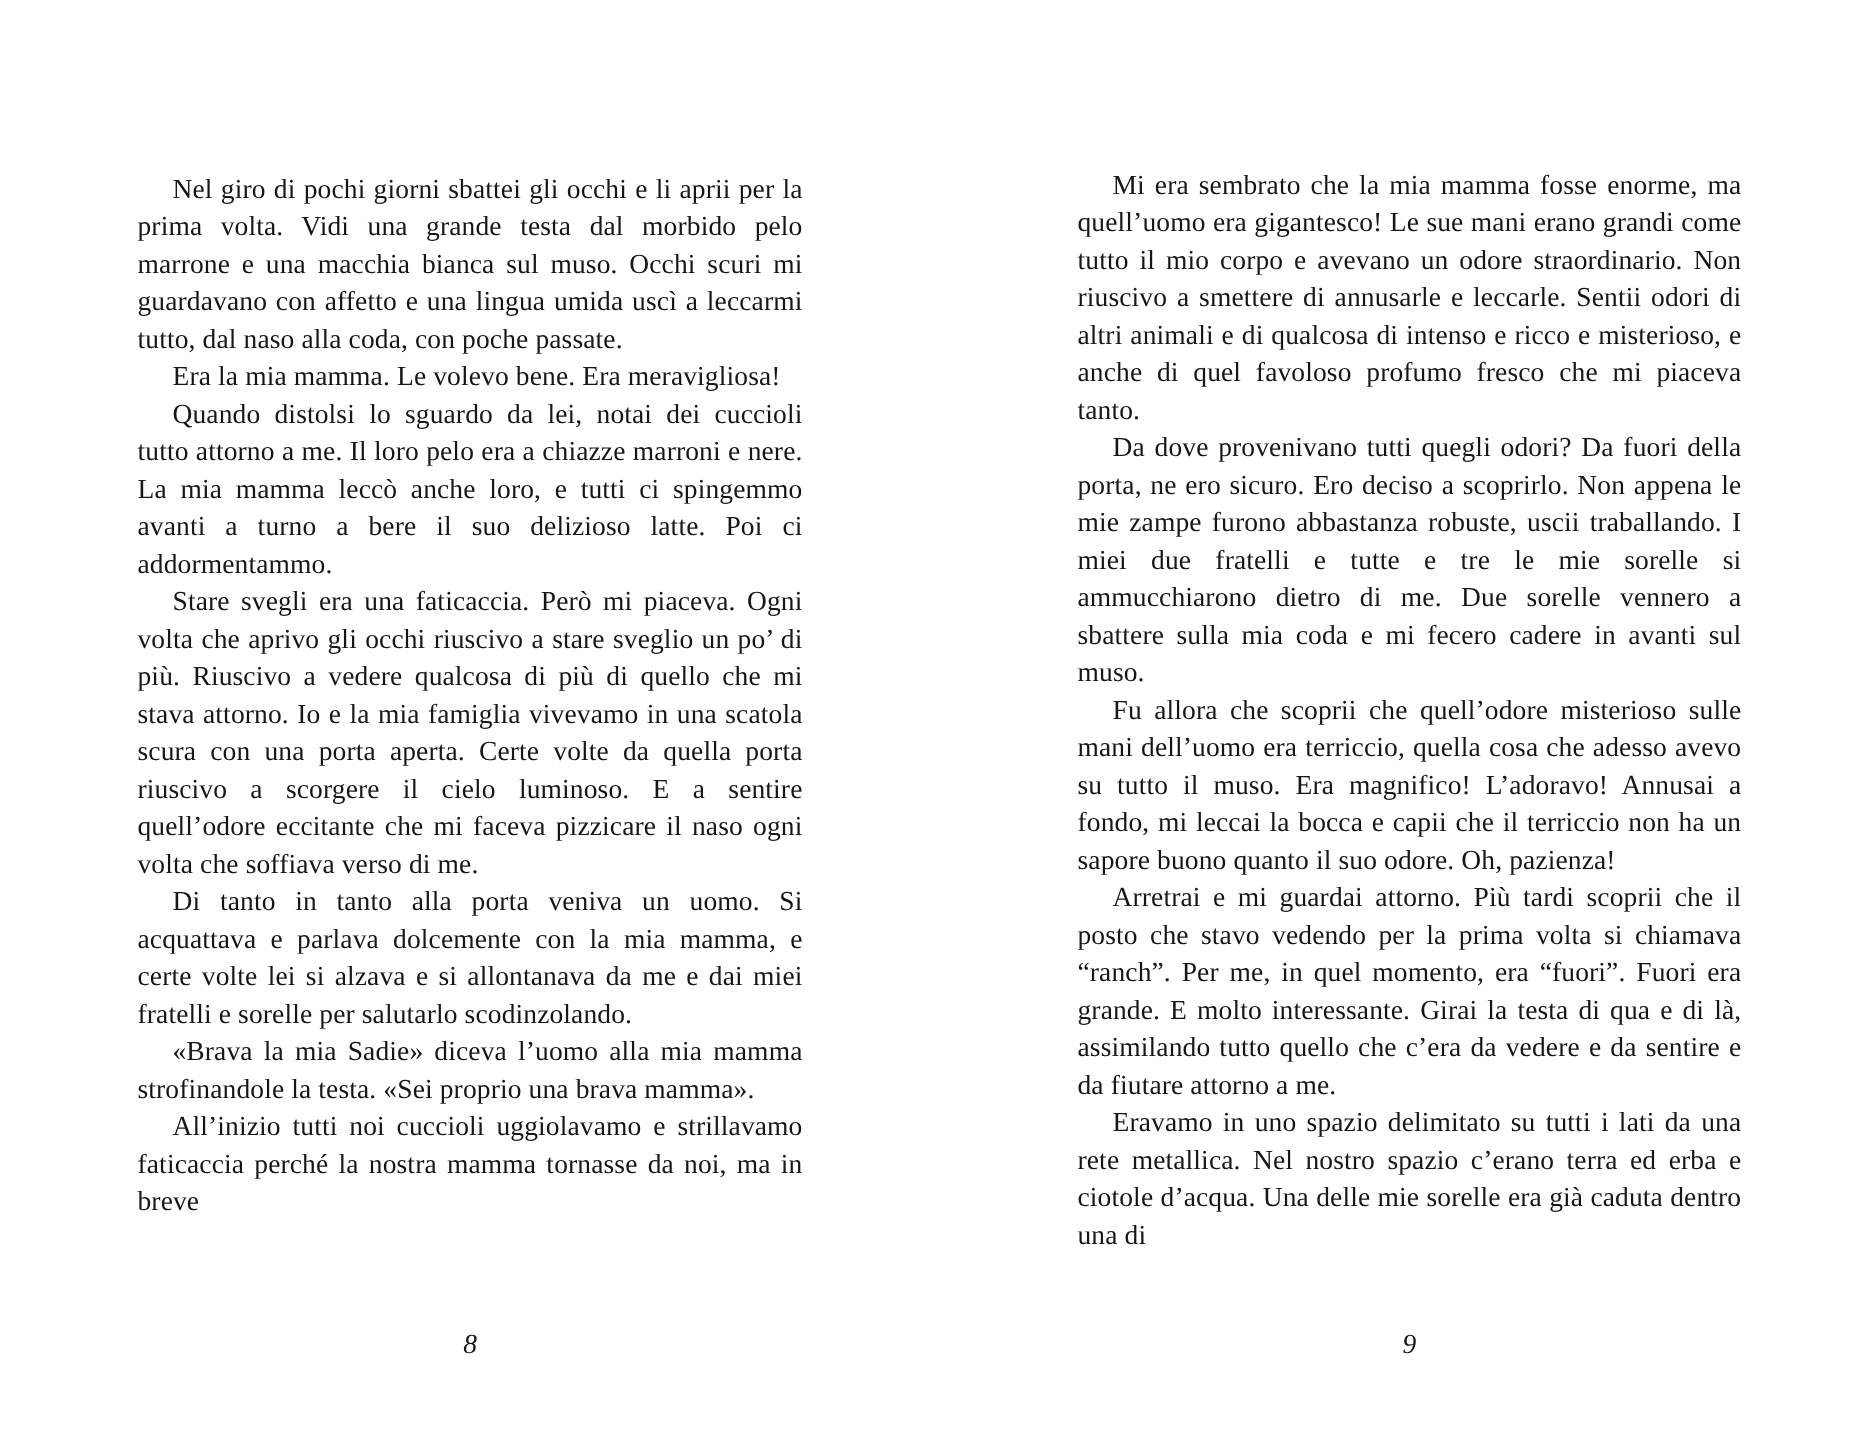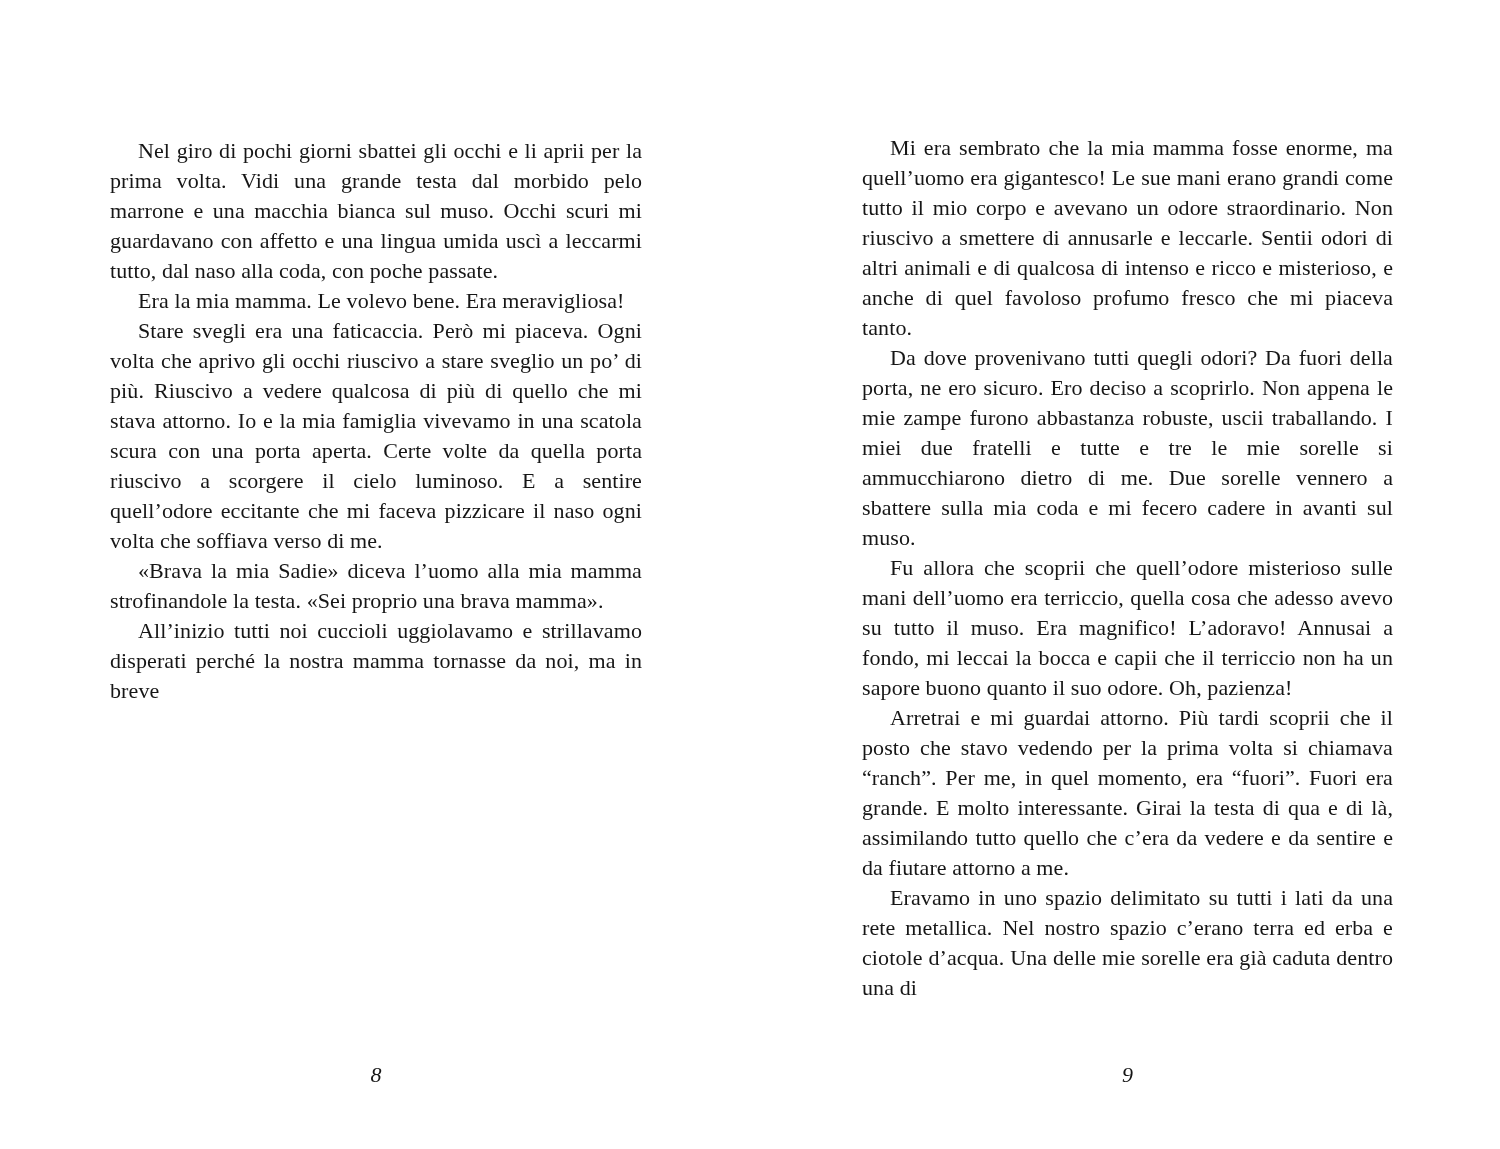--- a/index.html
+++ b/index.html
@@ -55,23 +55,25 @@
   }
 </style>
 </head>
 <body>
 
 <div class="spread">
 
   <div class="text-block text-block-left">
     <p class="indent">Nel giro di pochi giorni sbattei gli occhi e li aprii per la prima volta. Vidi una grande testa dal morbido pelo marrone e una macchia bianca sul muso. Occhi scuri mi guardavano con affetto e una lingua umida uscì a leccarmi tutto, dal naso alla coda, con poche passate.</p>
     <p class="indent">Era la mia mamma. Le volevo bene. Era meravigliosa!</p>
+    <p class="indent">Quando distolsi lo sguardo da lei, notai dei cuccioli tutto attorno a me. Il loro pelo era a chiazze marroni e nere. La mia mamma leccò anche loro, e tutti ci spingemmo avanti a turno a bere il suo delizioso latte. Poi ci addormentammo.</p>
     <p class="indent">Stare svegli era una faticaccia. Però mi piaceva. Ogni volta che aprivo gli occhi riuscivo a stare sveglio un po’ di più. Riuscivo a vedere qualcosa di più di quello che mi stava attorno. Io e la mia famiglia vivevamo in una scatola scura con una porta aperta. Certe volte da quella porta riuscivo a scorgere il cielo luminoso. E a sentire quell’odore eccitante che mi faceva pizzicare il naso ogni volta che soffiava verso di me.</p>
+    <p class="indent">Di tanto in tanto alla porta veniva un uomo. Si acquattava e parlava dolcemente con la mia mamma, e certe volte lei si alzava e si allontanava da me e dai miei fratelli e sorelle per salutarlo scodinzolando.</p>
     <p class="indent">«Brava la mia Sadie» diceva l’uomo alla mia mamma strofinandole la testa. «Sei proprio una brava mamma».</p>
-    <p class="indent">All’inizio tutti noi cuccioli uggiolavamo e strillavamo disperati perché la nostra mamma tornasse da noi, ma in breve</p>
+    <p class="indent">All’inizio tutti noi cuccioli uggiolavamo e strillavamo faticaccia perché la nostra mamma tornasse da noi, ma in breve</p>
   </div>
 
   <div class="text-block text-block-right">
     <p class="indent">Mi era sembrato che la mia mamma fosse enorme, ma quell’uomo era gigantesco! Le sue mani erano grandi come tutto il mio corpo e avevano un odore straordinario. Non riuscivo a smettere di annusarle e leccarle. Sentii odori di altri animali e di qualcosa di intenso e ricco e misterioso, e anche di quel favoloso profumo fresco che mi piaceva tanto.</p>
     <p class="indent">Da dove provenivano tutti quegli odori? Da fuori della porta, ne ero sicuro. Ero deciso a scoprirlo. Non appena le mie zampe furono abbastanza robuste, uscii traballando. I miei due fratelli e tutte e tre le mie sorelle si ammucchiarono dietro di me. Due sorelle vennero a sbattere sulla mia coda e mi fecero cadere in avanti sul muso.</p>
     <p class="indent">Fu allora che scoprii che quell’odore misterioso sulle mani dell’uomo era terriccio, quella cosa che adesso avevo su tutto il muso. Era magnifico! L’adoravo! Annusai a fondo, mi leccai la bocca e capii che il terriccio non ha un sapore buono quanto il suo odore. Oh, pazienza!</p>
     <p class="indent">Arretrai e mi guardai attorno. Più tardi scoprii che il posto che stavo vedendo per la prima volta si chiamava “ranch”. Per me, in quel momento, era “fuori”. Fuori era grande. E molto interessante. Girai la testa di qua e di là, assimilando tutto quello che c’era da vedere e da sentire e da fiutare attorno a me.</p>
     <p class="indent">Eravamo in uno spazio delimitato su tutti i lati da una rete metallica. Nel nostro spazio c’erano terra ed erba e ciotole d’acqua. Una delle mie sorelle era già caduta dentro una di</p>
   </div>
 

